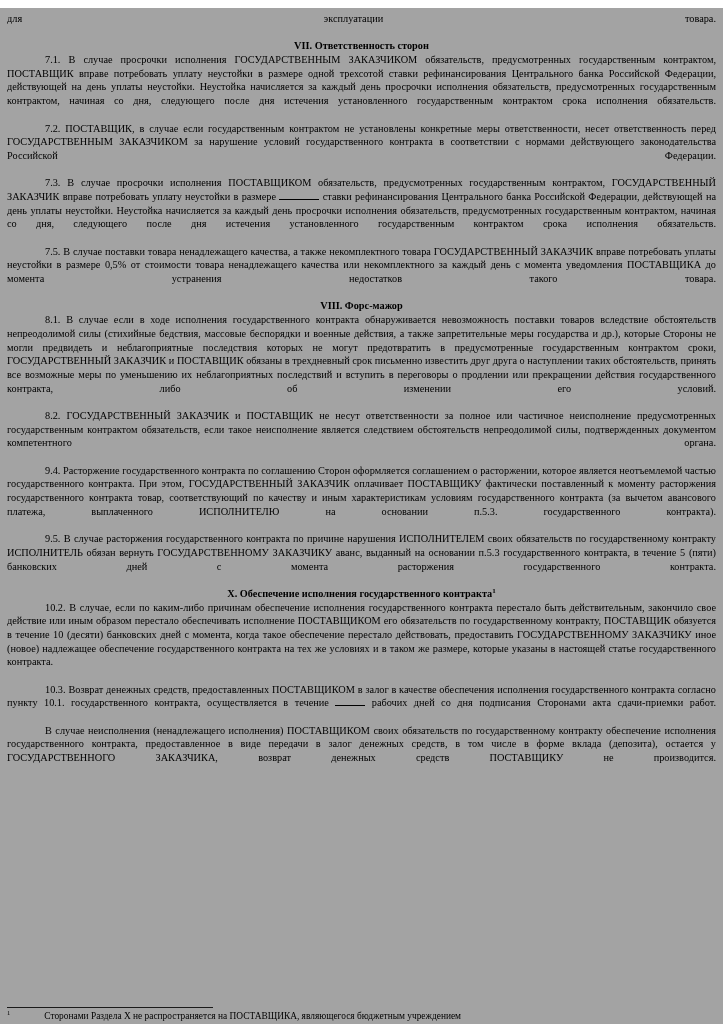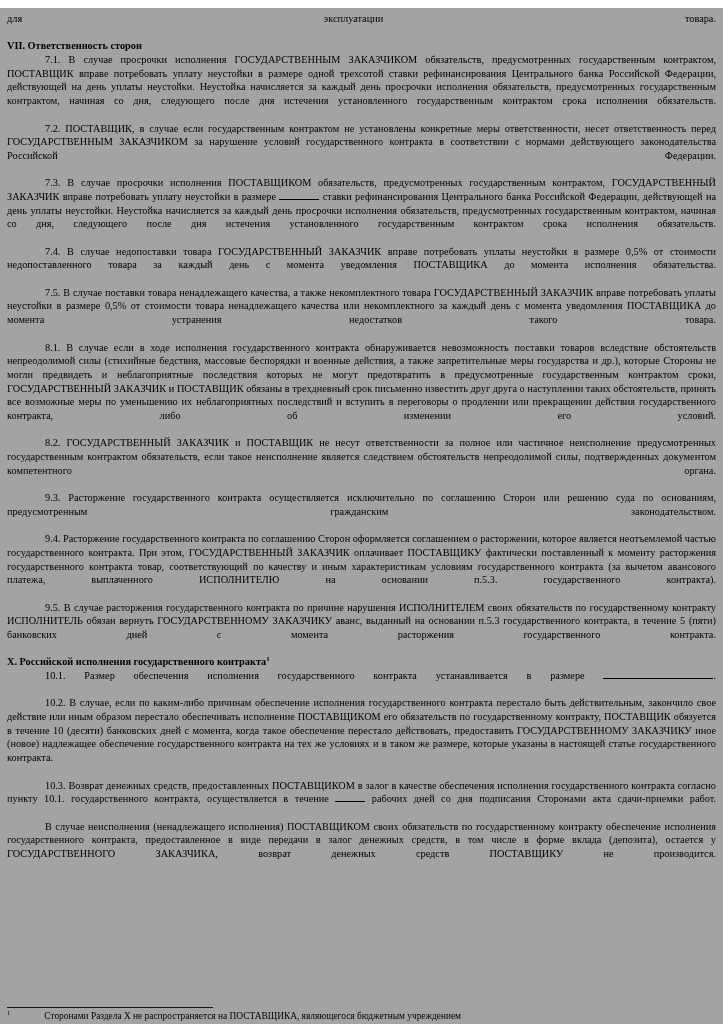--- a/index.html
+++ b/index.html
@@ -37,20 +37,21 @@
   p.para::after {
     content: "";
     display: inline-block;
     width: 100%;
   }
   h2.section-heading {
     margin: 0;
     font-size: 10.3px;
     line-height: 13.68px;
     font-weight: bold;
+    text-align: center;
     text-indent: 0;
   }
   h2.section-heading::after { content: none; }
   sup.fn-ref {
     font-size: 7px;
     vertical-align: super;
     line-height: 0;
   }
   .blank-fill {
     display: inline-block;
@@ -95,33 +96,31 @@
 <div class="page">
 
   <p class="para noindent">для эксплуатации товара.</p>
 
   <h2 class="section-heading">VII. Ответственность сторон</h2>
   <p class="para">7.1. В случае просрочки исполнения ГОСУДАРСТВЕННЫМ ЗАКАЗЧИКОМ обязательств, предусмотренных государственным контрактом, ПОСТАВЩИК вправе потребовать уплату неустойки в размере одной трехсотой ставки рефинансирования Центрального банка Российской Федерации, действующей на день уплаты неустойки. Неустойка начисляется за каждый день просрочки исполнения обязательств, предусмотренных государственным контрактом, начиная со дня, следующего после дня истечения установленного государственным контрактом срока исполнения обязательств.</p>
   <p class="para">7.2. ПОСТАВЩИК, в случае если государственным контрактом не установлены конкретные меры ответственности, несет ответственность перед ГОСУДАРСТВЕННЫМ ЗАКАЗЧИКОМ за нарушение условий государственного контракта в соответствии с нормами действующего законодательства Российской Федерации.</p>
 
   <p class="para"><span>7.3. В случае просрочки исполнения ПОСТАВЩИКОМ обязательств, предусмотренных государственным контрактом, ГОСУДАРСТВЕННЫЙ ЗАКАЗЧИК вправе потребовать уплату неустойки в размере</span> <span class="blank-fill fill-sm"></span> <span>ставки рефинансирования Центрального банка Российской Федерации, действующей на день уплаты неустойки. Неустойка начисляется за каждый день просрочки исполнения обязательств, предусмотренных государственным контрактом, начиная со дня, следующего после дня истечения установленного государственным контрактом срока исполнения обязательств.</span></p>
 
-  <p class="para">7.4. В случае недопоставки товара ГОСУДАРСТВЕННЫЙ ЗАКАЗЧИК вправе потребовать уплаты неустойки в размере 0,5% от стоимости недопоставленного товара за каждый день с момента уведомления ПОСТАВЩИКА  до момента исполнения обязательства.</p>
   <p class="para">7.5. В случае поставки товара ненадлежащего качества, а также некомплектного товара ГОСУДАРСТВЕННЫЙ ЗАКАЗЧИК вправе потребовать уплаты неустойки в размере 0,5% от стоимости товара ненадлежащего качества или некомплектного за каждый день с момента уведомления ПОСТАВЩИКА  до момента устранения недостатков такого товара.</p>
 
+  <h2 class="section-heading">VIII. Форс-мажор</h2>
   <p class="para">8.1. В случае если в ходе исполнения государственного контракта обнаруживается невозможность  поставки товаров вследствие обстоятельств непреодолимой силы (стихийные бедствия, массовые беспорядки и военные действия, а также запретительные меры государства и др.), которые Стороны не могли предвидеть и неблагоприятные последствия которых не могут предотвратить в предусмотренные государственным контрактом сроки, ГОСУДАРСТВЕННЫЙ ЗАКАЗЧИК и ПОСТАВЩИК обязаны в трехдневный срок письменно известить друг друга о наступлении таких обстоятельств, принять все возможные меры по уменьшению их неблагоприятных последствий и вступить в переговоры о продлении или прекращении действия государственного контракта, либо об изменении его условий.</p>
   <p class="para">8.2. ГОСУДАРСТВЕННЫЙ ЗАКАЗЧИК и ПОСТАВЩИК не несут ответственности за полное или частичное неисполнение предусмотренных государственным контрактом обязательств, если такое неисполнение является следствием обстоятельств непреодолимой силы, подтвержденных документом компетентного органа.</p>
 
-  <p class="para">9.3. Расторжение государственного контракта осуществляется исключительно по соглашению Сторон или решению суда по основаниям, предусмотренным гражданским законодательством.</p>
   <p class="para">9.4. Расторжение государственного контракта по соглашению Сторон оформляется соглашением о расторжении, которое является неотъемлемой частью государственного контракта. При этом, ГОСУДАРСТВЕННЫЙ ЗАКАЗЧИК оплачивает ПОСТАВЩИКУ фактически поставленный к моменту расторжения государственного контракта товар, соответствующий по качеству и иным характеристикам условиям государственного контракта (за вычетом авансового платежа, выплаченного ИСПОЛНИТЕЛЮ на основании п.5.3. государственного контракта).</p>
   <p class="para">9.5. В случае расторжения государственного контракта по причине нарушения ИСПОЛНИТЕЛЕМ своих обязательств по государственному контракту ИСПОЛНИТЕЛЬ обязан вернуть ГОСУДАРСТВЕННОМУ ЗАКАЗЧИКУ аванс, выданный на основании п.5.3 государственного контракта, в течение 5 (пяти) банковских дней с момента расторжения государственного контракта.</p>
 
-  <h2 class="section-heading"><span>X. Российской исполнения государственного контракта</span><sup class="fn-ref">1</sup></h2>
+  <h2 class="section-heading"><span>X. Обеспечение исполнения государственного контракта</span><sup class="fn-ref">1</sup></h2>
 
-  <p class="para"><span>10.1. Размер обеспечения исполнения государственного контракта устанавливается в размере</span> <span class="blank-fill fill-md"></span><span>.</span></p>
 
 
   <p class="para">10.2. В случае, если по каким-либо причинам обеспечение исполнения государственного контракта перестало быть действительным, закончило свое действие или иным образом перестало обеспечивать исполнение ПОСТАВЩИКОМ его обязательств по государственному контракту, ПОСТАВЩИК обязуется в течение 10 (десяти) банковских дней с момента, когда такое обеспечение перестало действовать, предоставить ГОСУДАРСТВЕННОМУ ЗАКАЗЧИКУ иное (новое) надлежащее обеспечение государственного контракта на тех же условиях и в таком же размере, которые указаны в настоящей статье государственного контракта.</p>
 
   <p class="para"><span>10.3. Возврат денежных средств, предоставленных ПОСТАВЩИКОМ в залог в качестве обеспечения исполнения государственного контракта  согласно пункту 10.1. государственного контракта, осуществляется в течение</span> <span class="blank-fill fill-xs"></span> <span>рабочих дней со дня подписания Сторонами акта сдачи-приемки работ.</span></p>
 
   <p class="para">В случае неисполнения (ненадлежащего исполнения) ПОСТАВЩИКОМ своих обязательств  по государственному контракту обеспечение исполнения государственного контракта, предоставленное в виде передачи в залог денежных средств, в том числе в форме вклада (депозита), остается у ГОСУДАРСТВЕННОГО ЗАКАЗЧИКА, возврат денежных средств ПОСТАВЩИКУ не производится.</p>
 
   <div class="footnote-area">
     <div class="footnote-rule"></div>

